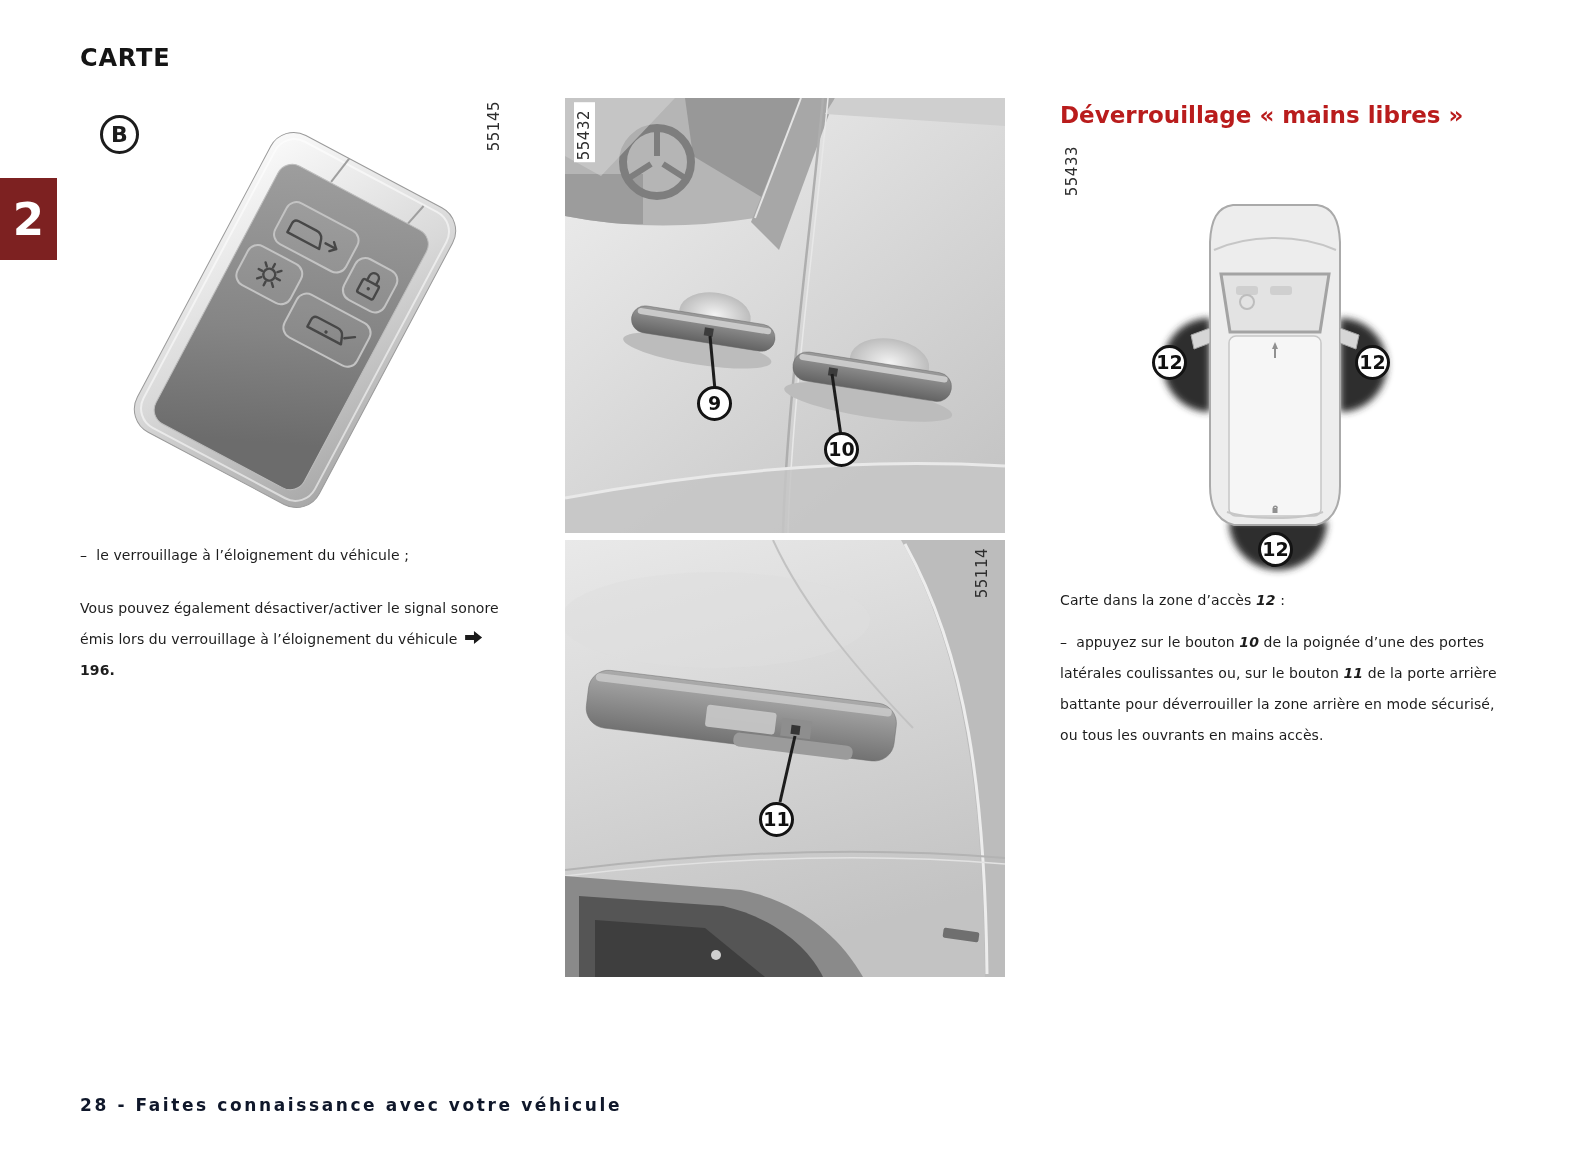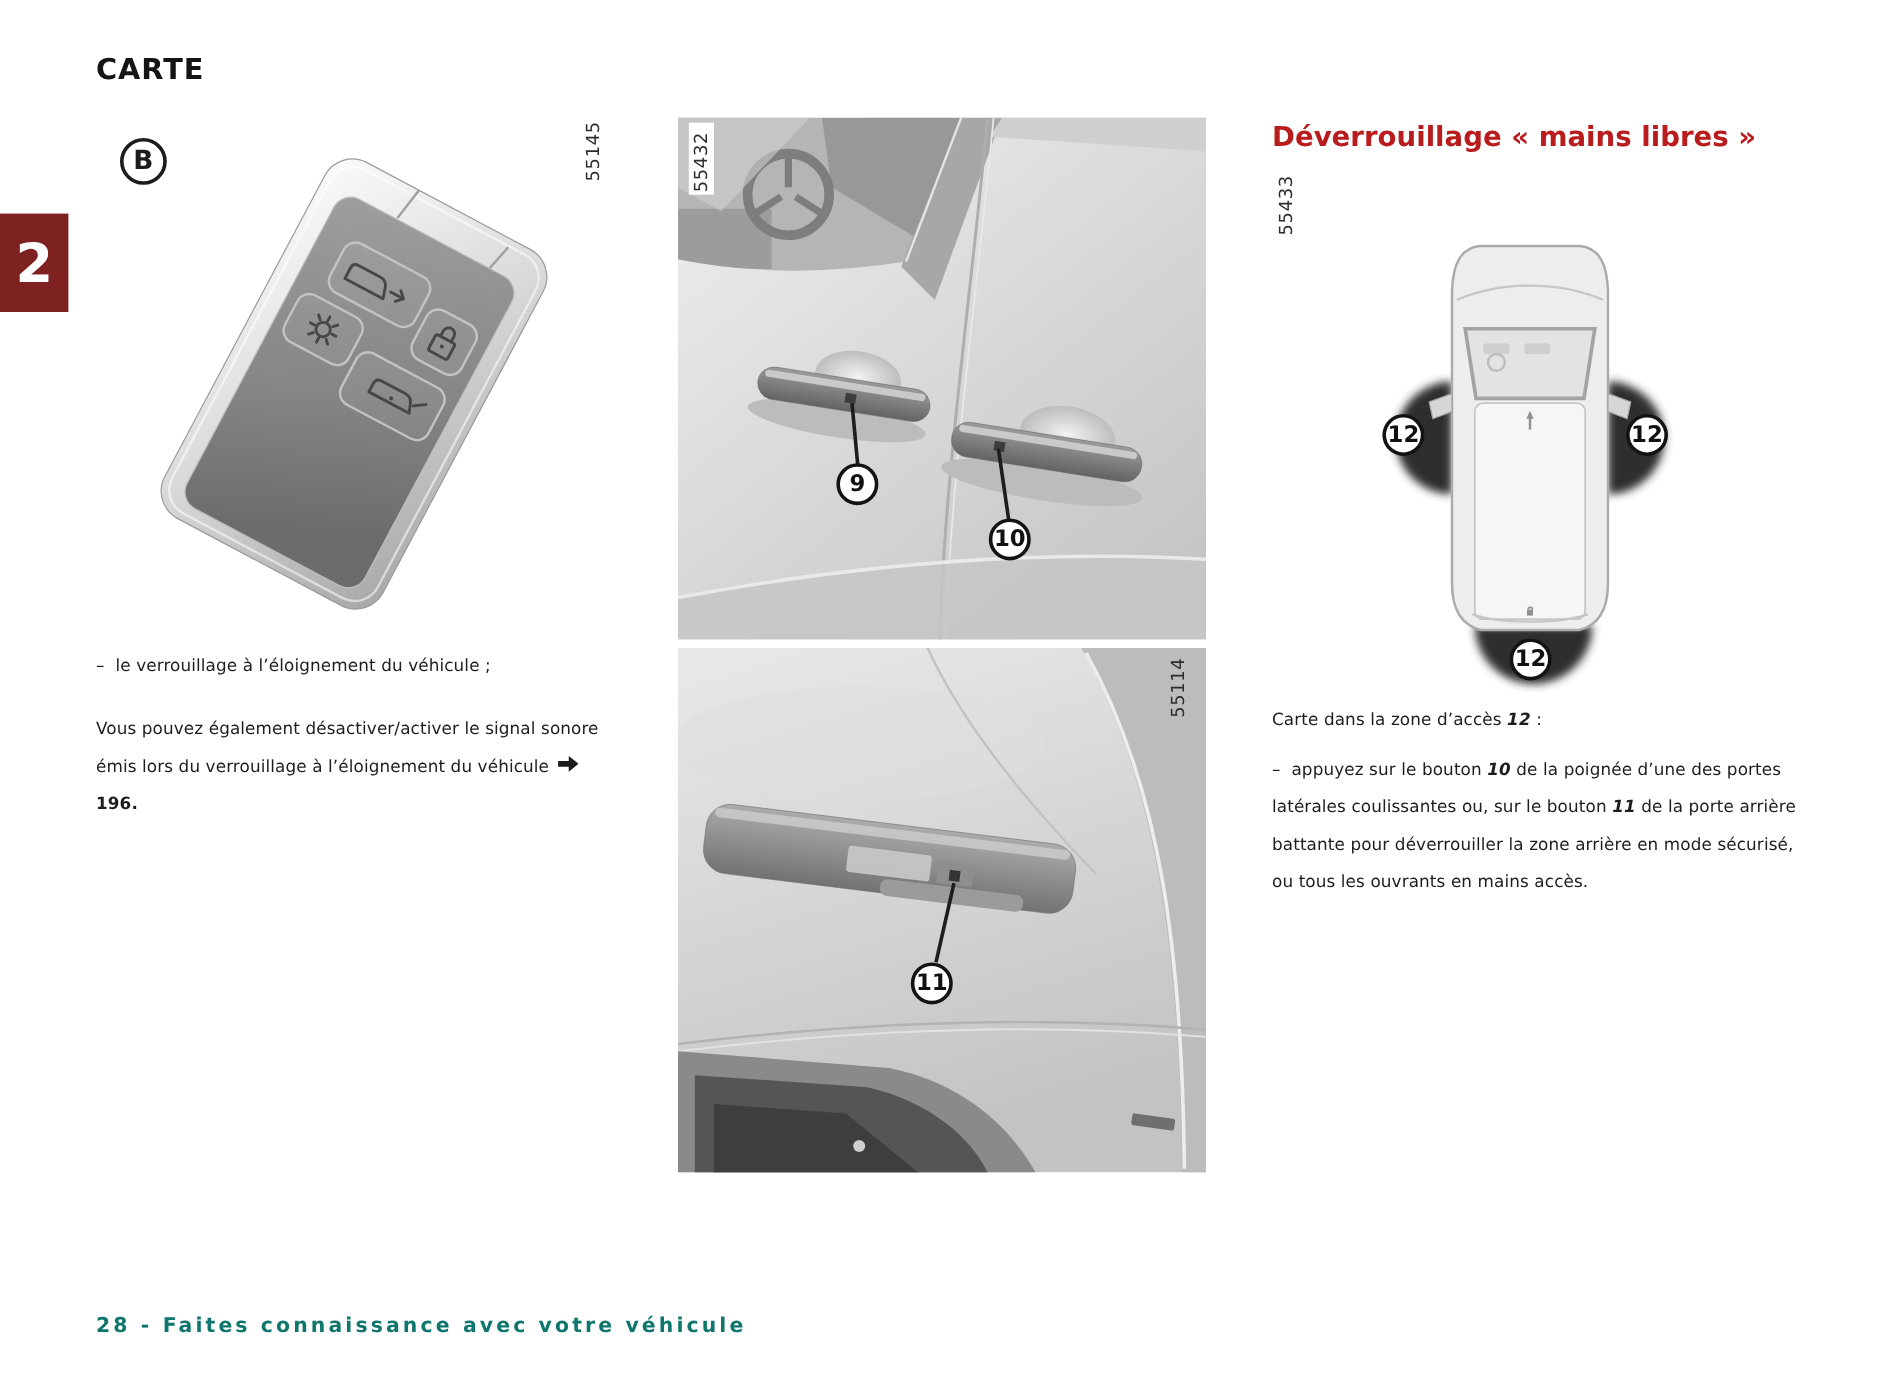--- a/index.html
+++ b/index.html
@@ -69,21 +69,21 @@
   .seg-num{font-weight:bold;font-style:italic;}
   .seg-xref{font-weight:bold;}
   .seg-xref::before{
     content:"";display:inline-block;width:17px;height:15px;background:#1b1b1b;
     clip-path:polygon(0 34%,52% 34%,52% 6%,100% 50%,52% 94%,52% 66%,0 66%);
     margin:0 5px 0 3px;vertical-align:-1px;
   }
 
   .page-footer{
     position:absolute;left:80px;top:1095px;font-size:17px;font-weight:bold;
-    letter-spacing:2.6px;color:#0f766e;
+    letter-spacing:2.6px;color:#0f172a;
   }
 </style>
 </head>
 <body>
 
 <div class="page">
 
   <div class="chapter-tab">2</div>
 
   <h1 class="page-title">CARTE</h1>

